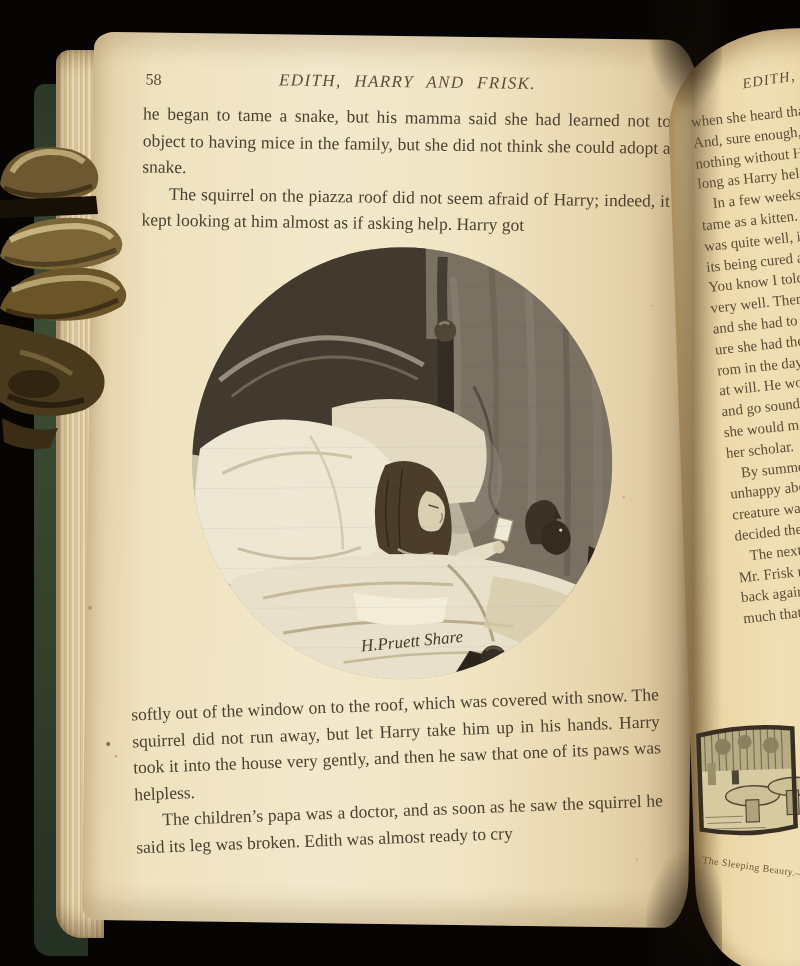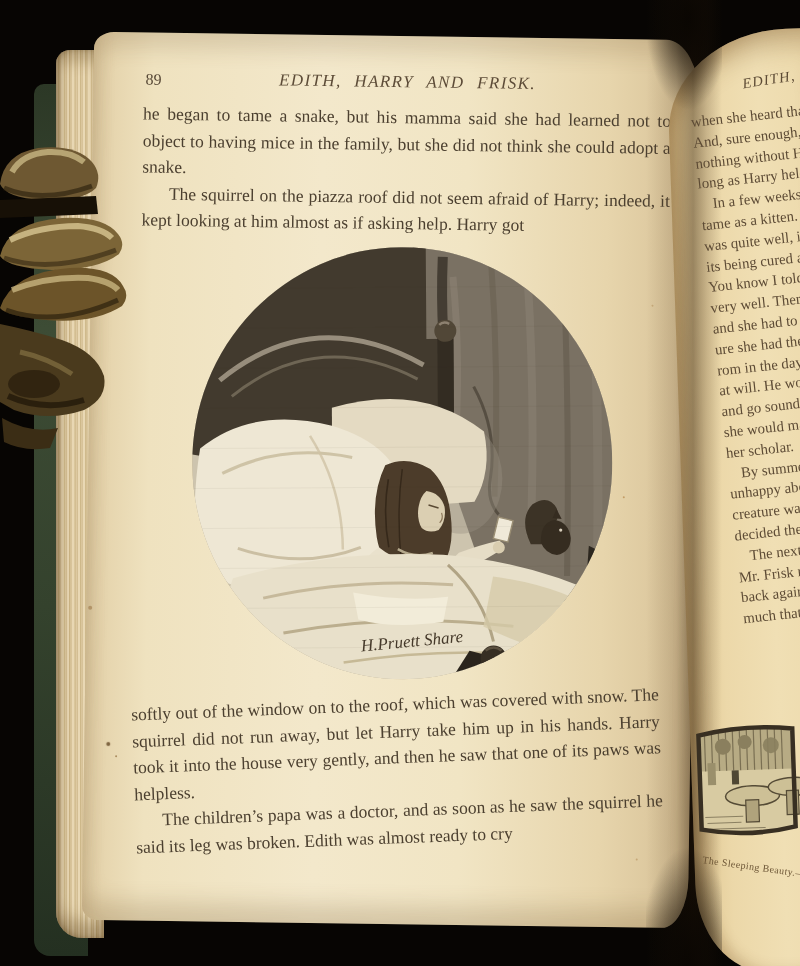--- a/index.html
+++ b/index.html
@@ -113,21 +113,21 @@
     <path d="M20,214 Q48,220 72,236" stroke="#8d794a" stroke-width="5" fill="none" opacity="0.6"></path>
     <path d="M8,258 Q44,274 84,262" stroke="#150d04" stroke-width="6" fill="none" opacity="0.6"></path>
     <ellipse cx="34" cy="246" rx="26" ry="14" fill="#2a1f0e" opacity="0.8"></ellipse>
     <path d="M2,280 Q30,296 58,290 L50,310 Q24,314 4,304 Z" fill="#3b2d15"></path>
   </svg>
 
   <div class="left-page">
     <div class="page-inner">
 
       <div class="page-head">
-        <span class="page-num">89</span>
+        <span class="page-num">58</span>
         <span class="running-title">EDITH, HARRY AND FRISK.</span>
       </div>
 
       <p class="para p1">he began to tame a snake, but his mamma said she had learned not to object to having mice in the family, but she did not think she could adopt a snake.</p>
       <p class="para indent">The squirrel on the piazza roof did not seem afraid of Harry; indeed, it kept looking at him almost as if asking help.  Harry got</p>
 
       <div class="illus-wrap">
         <svg width="420" height="432" viewBox="0 0 420 432">
           <rect x="0" y="0" width="420" height="432" fill="#cdc4ae"></rect>
 

